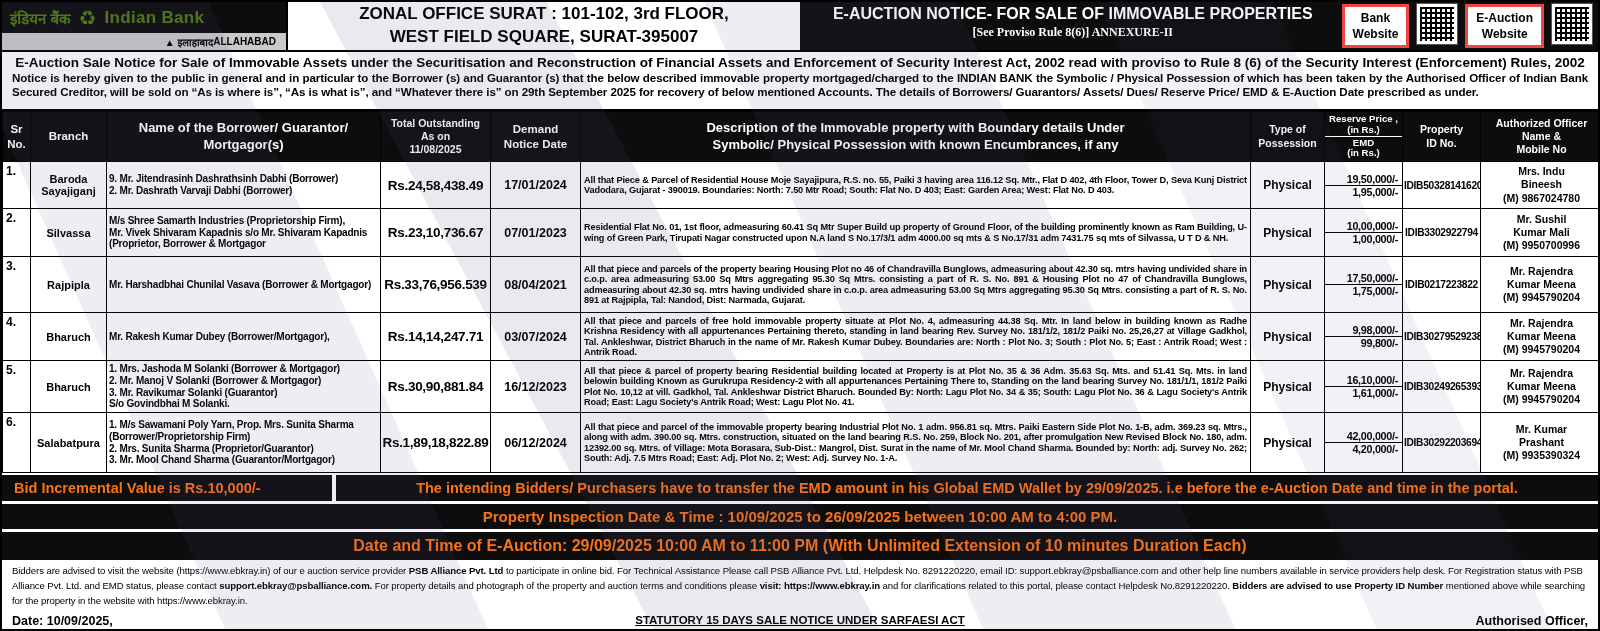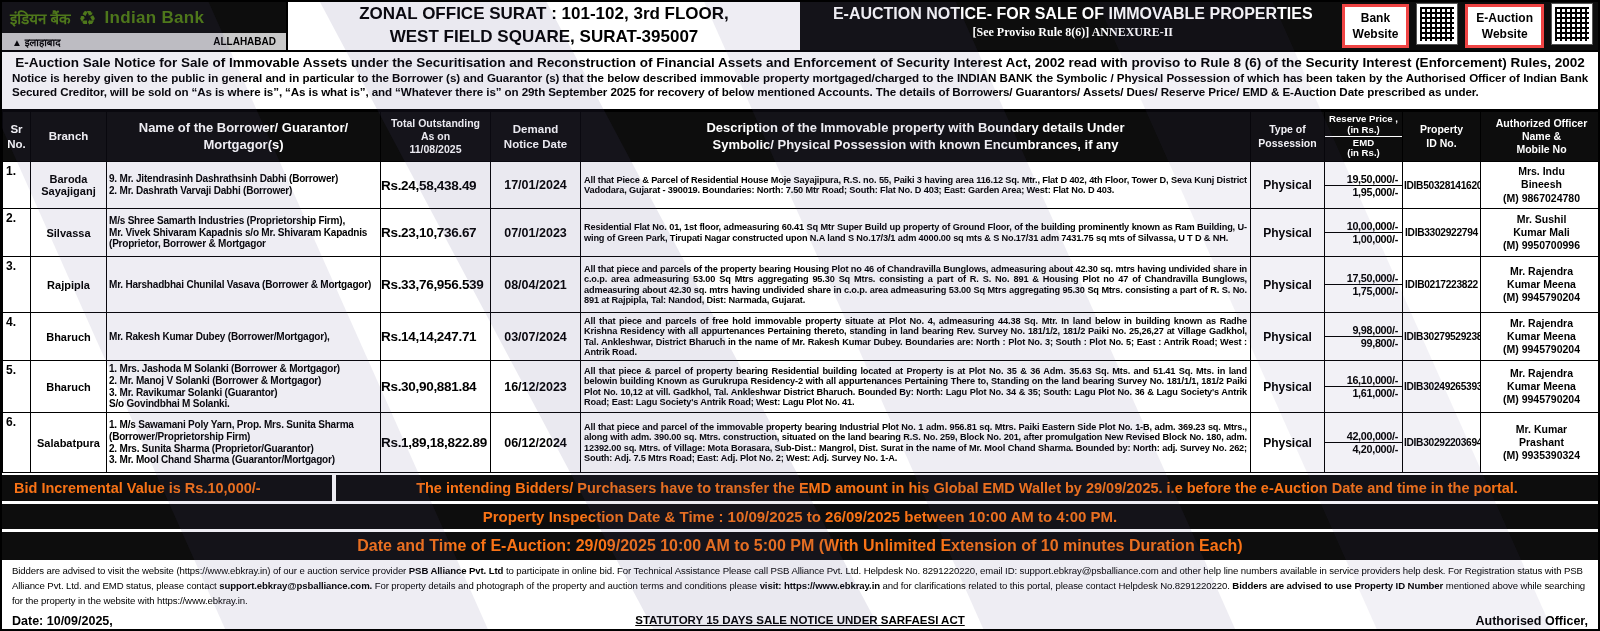--- a/index.html
+++ b/index.html
@@ -16,21 +16,21 @@
   .wm3 { left:880px; top:-100px; width:230px; height:950px; }
   .wm4 { left:1250px; top:-120px; width:160px; height:900px; background:rgba(85,75,135,0.08);}
 
   
   .hdr { display:flex; height:50px; border-bottom:2px solid #000; }
   .logo-block { width:286px; display:flex; flex-direction:column; border-right:2px solid #000; }
   .logo-top { background:#0d0d0d; color:#4d7c0f; flex:1; display:flex; align-items:center; gap:8px; padding:0 8px; }
   .logo-hindi { font-weight:bold; font-size:15px; }
   .logo-glyph { font-size:20px; line-height:1; }
   .logo-en { font-weight:bold; font-size:17px; letter-spacing:.3px; }
-  .logo-bottom { background:#c9c9c9; height:17px; display:flex; align-items:center; justify-content:space-between; padding:0 10px; font-size:10px; font-weight:bold; }
+  .logo-bottom { background:#c9c9c9; height:17px; display:flex; align-items:center; justify-content:flex-end; padding:0 10px; font-size:10px; font-weight:bold; }
   .zonal { width:512px; display:flex; flex-direction:column; align-items:center; justify-content:center; font-weight:bold; font-size:17px; line-height:1.35; text-align:left; }
   .title-strip { flex:1; background:#0d0d0d; color:#fff; display:flex; padding:2px 6px 2px 12px; gap:8px; }
   .etitle { flex:1; text-align:center; font-weight:bold; line-height:1.3; }
   .etitle .l1 { font-size:16px; }
   .etitle .l2 { font-size:12px;font-family:Liberation Serif, serif; }
   .site-box { background:#fff; color:#000; border:3px solid #ef4444; font-weight:bold; font-size:12px; text-align:center; line-height:1.3; padding:4px 8px; white-space:pre-line; }
   .qr { width:40px; height:40px; background:#fff; border:3px solid #fff; outline:1px solid #555;
         background-image: linear-gradient(90deg,#000 2px, transparent 2px), linear-gradient(#000 2px, transparent 2px);
         background-size:5px 5px; }
 
@@ -44,21 +44,21 @@
   table.main td, table.main th { border:1.5px solid #000; overflow:hidden; }
   thead th { background:#0d0d0d; color:#fff; font-weight:bold; text-align:center; vertical-align:middle; font-size:11.5px; line-height:1.25; padding:1px; }
   thead th.small { font-size:10.5px; }
   .hdr-split { display:flex; flex-direction:column; height:46px; }
   .hdr-split > div { flex:1; display:flex; align-items:center; justify-content:center; font-size:9.6px; line-height:1.1; white-space:pre-line; }
   .hdr-split > div:first-child { border-bottom:1.5px solid #fff; }
   tbody td { vertical-align:middle; font-weight:bold; }
   td.sr { text-align:left; font-size:12px; padding:2px 1px 0 3px; vertical-align:top; }
   td.branch { text-align:center; font-size:11px; }
   td.names { font-size:10px; line-height:1.18; padding:1px 2px; white-space:pre-line; vertical-align:middle; letter-spacing:-0.2px; }
-  td.outs { font-size:13.5px; letter-spacing:-0.3px; }
+  td.outs { text-align:center; font-size:13.5px; letter-spacing:-0.3px; }
   td.demand { text-align:center; font-size:12.5px; }
   td.desc { font-size:9.2px; line-height:1.13; padding:1px 3px; text-align:justify; letter-spacing:-0.15px; }
   td.poss { text-align:center; font-size:12px; }
   td.resemd { padding:0; }
   .res, .emd { height:50%; display:flex; align-items:center; justify-content:flex-end; padding-right:4px; font-size:10.8px; letter-spacing:-0.3px; }
   .res { border-bottom:1.5px solid #000; }
   td.pid { text-align:center; font-size:10.2px; letter-spacing:-0.3px; padding:0 1px; }
   td.officer { text-align:center; font-size:10.5px; line-height:1.25; white-space:pre-line; }
 
   
@@ -282,21 +282,21 @@
 (M) 9935390324</td>
       </tr>
     </tbody>
   </table>
 
   <div class="bar-row1">
     <div class="bar bid-box">Bid Incremental Value is Rs.10,000/-</div>
     <div class="bar emd-box">The intending Bidders/ Purchasers have to transfer the EMD amount in his Global EMD Wallet by 29/09/2025. i.e before the e-Auction Date and time in the portal.</div>
   </div>
   <div class="bar bar-row2">Property Inspection Date &amp; Time : 10/09/2025 to 26/09/2025 between 10:00 AM to 4:00 PM.</div>
-  <div class="bar bar-row3">Date and Time of E-Auction: 29/09/2025   10:00 AM to 5:00 PM (With Unlimited Extension of 10 minutes Duration Each)</div>
+  <div class="bar bar-row3">Date and Time of E-Auction: 29/09/2025   10:00 AM to 11:00 PM (With Unlimited Extension of 10 minutes Duration Each)</div>
 
   <div class="disclaimer"><span>Bidders are advised to visit the website (https://www.ebkray.in) of our e auction service provider </span><b>PSB Alliance Pvt. Ltd</b><span> to participate in online bid. For Technical Assistance Please call PSB Alliance Pvt. Ltd. Helpdesk No. 8291220220, email ID: support.ebkray@psballiance.com and other help line numbers available in service providers help desk. For Registration status with PSB Alliance Pvt. Ltd. and EMD status, please contact </span><b>support.ebkray@psballiance.com.</b><span> For property details and photograph of the property and auction terms and conditions please </span><b>visit: https://www.ebkray.in</b><span> and for clarifications related to this portal, please contact Helpdesk No.8291220220. </span><b>Bidders are advised to use Property ID Number</b><span> mentioned above while  searching for the property in the website with https://www.ebkray.in.</span></div>
 
   <div class="foot">
     <div class="foot-left">Date: 10/09/2025,
 Place : Surat</div>
     <div class="foot-center">
       <div class="statutory">STATUTORY 15 DAYS SALE NOTICE UNDER SARFAESI ACT</div>
       <div>In the event of any Discrepancy between the English Version and Any other Language Version of this Auction Notice, The English Version Shall Prevail.</div>
     </div>

